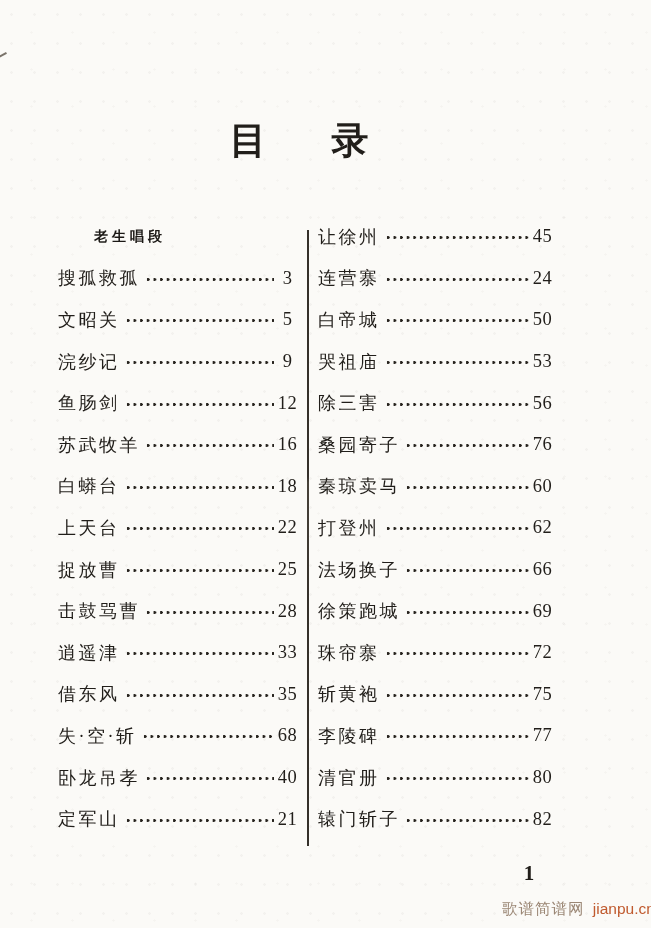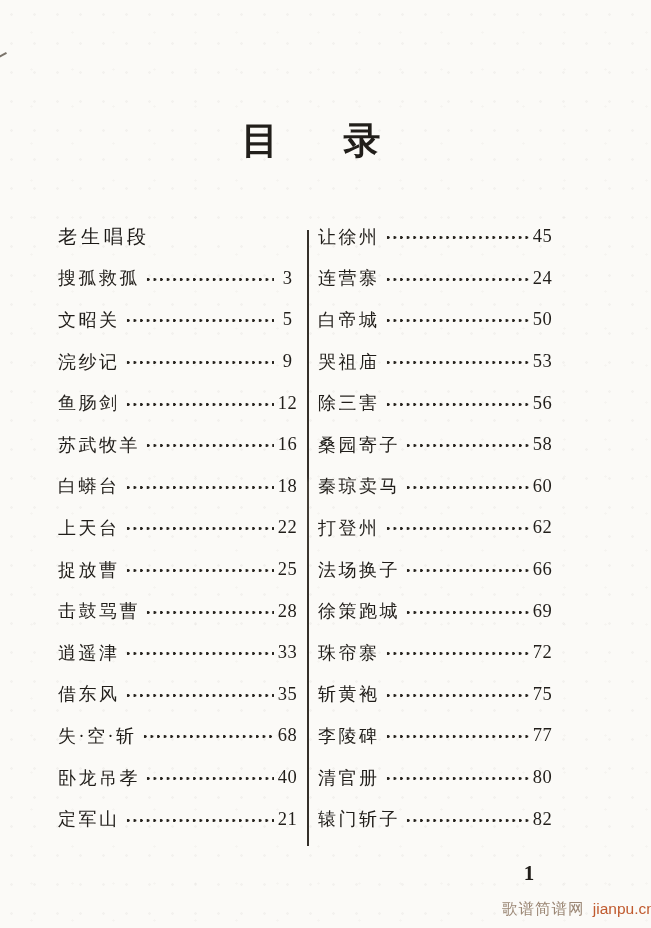--- a/index.html
+++ b/index.html
@@ -17,42 +17,42 @@
     overflow:hidden;
   }
   .doc-title {
     position:absolute;
     top:116px; left:0; width:612px;
     text-align:center;
     font-size:37px;
     font-weight:bold;
     letter-spacing:14px;
     font-family:"Liberation Serif","DejaVu Serif",serif;
-    padding-left:12px;
   }
   .divider {
     position:absolute;
     left:307px; top:230px;
     width:2px; height:616px;
     background:linear-gradient(#35302a, #35302a 40%, #48423a 41%, #35302a 60%, #35302a);
   }
   .column { position:absolute; top:216px; }
   .col-left  { left:58px;  width:241px; }
   .col-right { left:318px; width:236px;font-family:Liberation Serif, serif; }
   .row {
     height:41.6px;
     display:flex;
     align-items:center;
   }
   .section-header {
-    font-weight:normal;
-    font-size:19px;
+    font-weight:bold;
+    font-size:14px;
     letter-spacing:4px;
     font-family:"Liberation Sans","DejaVu Sans",sans-serif;
     color:#1b1815;
+    margin-left:36px;
   }
   .entry-title {
     font-size:18px;
     letter-spacing:2.5px;
     white-space:nowrap;
   }
   .leader {
     flex:1;
     height:9px;
     margin:2px 2px 0 6px;
@@ -201,21 +201,21 @@
         <span class="entry-page">53</span>
       </div>
       <div class="row">
         <span class="entry-title">除三害</span>
         <span class="leader"></span>
         <span class="entry-page">56</span>
       </div>
       <div class="row">
         <span class="entry-title">桑园寄子</span>
         <span class="leader"></span>
-        <span class="entry-page">58</span>
+        <span class="entry-page">76</span>
       </div>
       <div class="row">
         <span class="entry-title">秦琼卖马</span>
         <span class="leader"></span>
         <span class="entry-page">60</span>
       </div>
       <div class="row">
         <span class="entry-title">打登州</span>
         <span class="leader"></span>
         <span class="entry-page">62</span>

